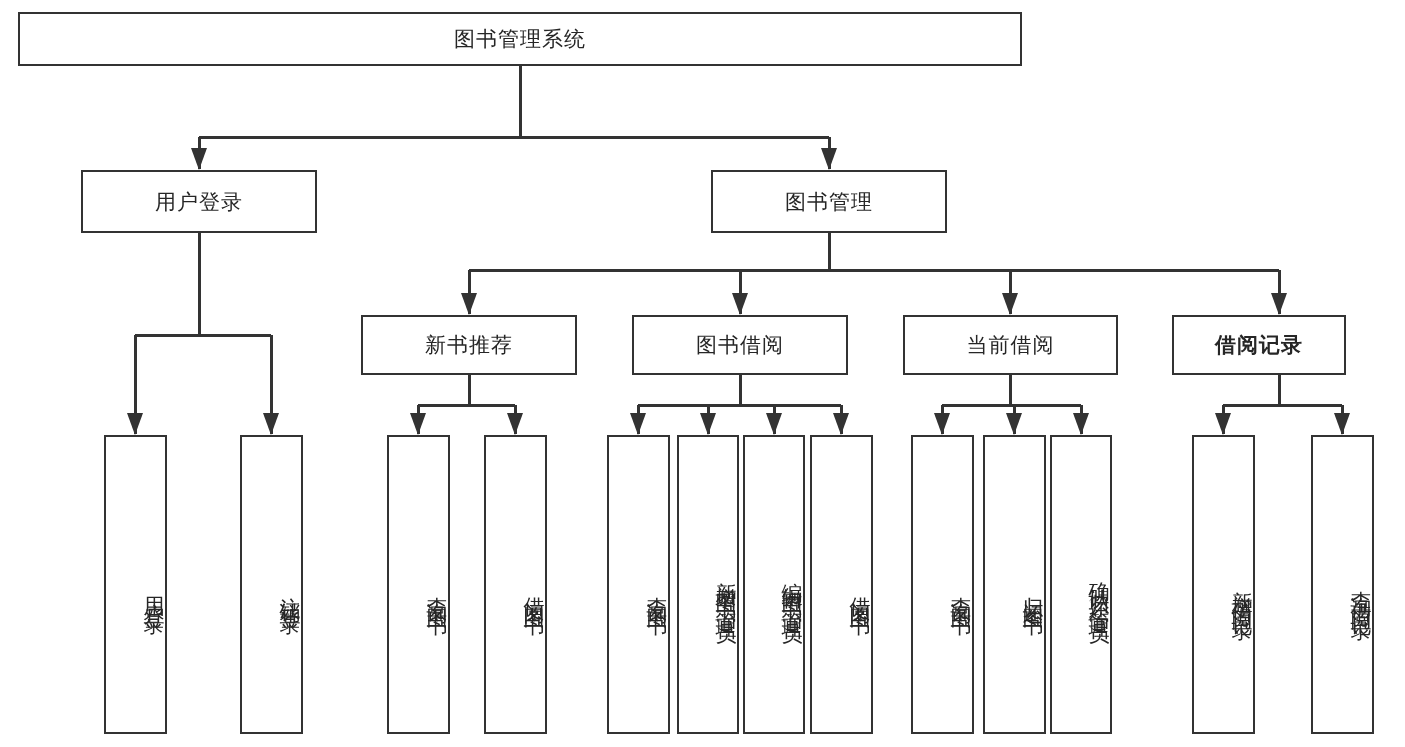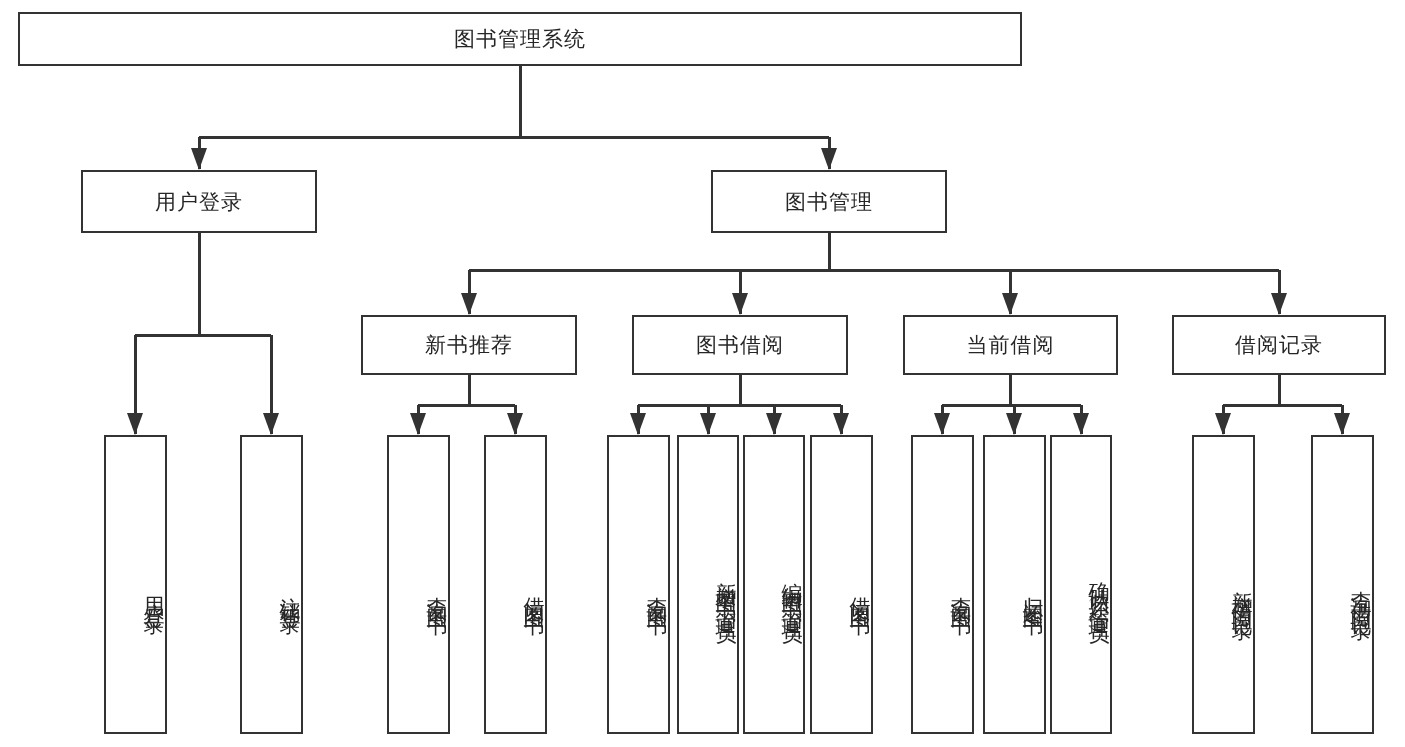--- a/index.html
+++ b/index.html
@@ -144,21 +144,21 @@
 
   <div class="node horiz" id="node-l1-1" style="left: 711px; top: 170px; width: 236px; height: 63px;">
     <span>图书管理</span>
   </div>
   <div class="node horiz" id="node-l2-1" style="left: 632px; top: 315px; width: 216px; height: 60px;">
     <span>图书借阅</span>
   </div>
   <div class="node horiz" id="node-l2-2" style="left: 903px; top: 315px; width: 215px; height: 60px;">
     <span>当前借阅</span>
   </div>
-  <div class="node horiz" id="node-l2-3" style="left: 1172px; top: 315px; width: 214px; height: 60px;">
+  <div class="node horiz" id="node-l2-3" style="left: 1172px; top: 315px; width: 174px; height: 60px; font-weight: bold;">
     <span>借阅记录</span>
   </div>
 
   <div class="node vert" id="node-leaf-0" style="left: 104px; top: 435px; width: 63px; height: 299px;">
     <span class="vlabel">用户登录</span>
   </div>
   <div class="node vert" id="node-leaf-1" style="left: 240px; top: 435px; width: 63px; height: 299px;">
     <span class="vlabel">注销登录</span>
   </div>
   <div class="node vert" id="node-leaf-2" style="left: 387px; top: 435px; width: 63px; height: 299px;">

